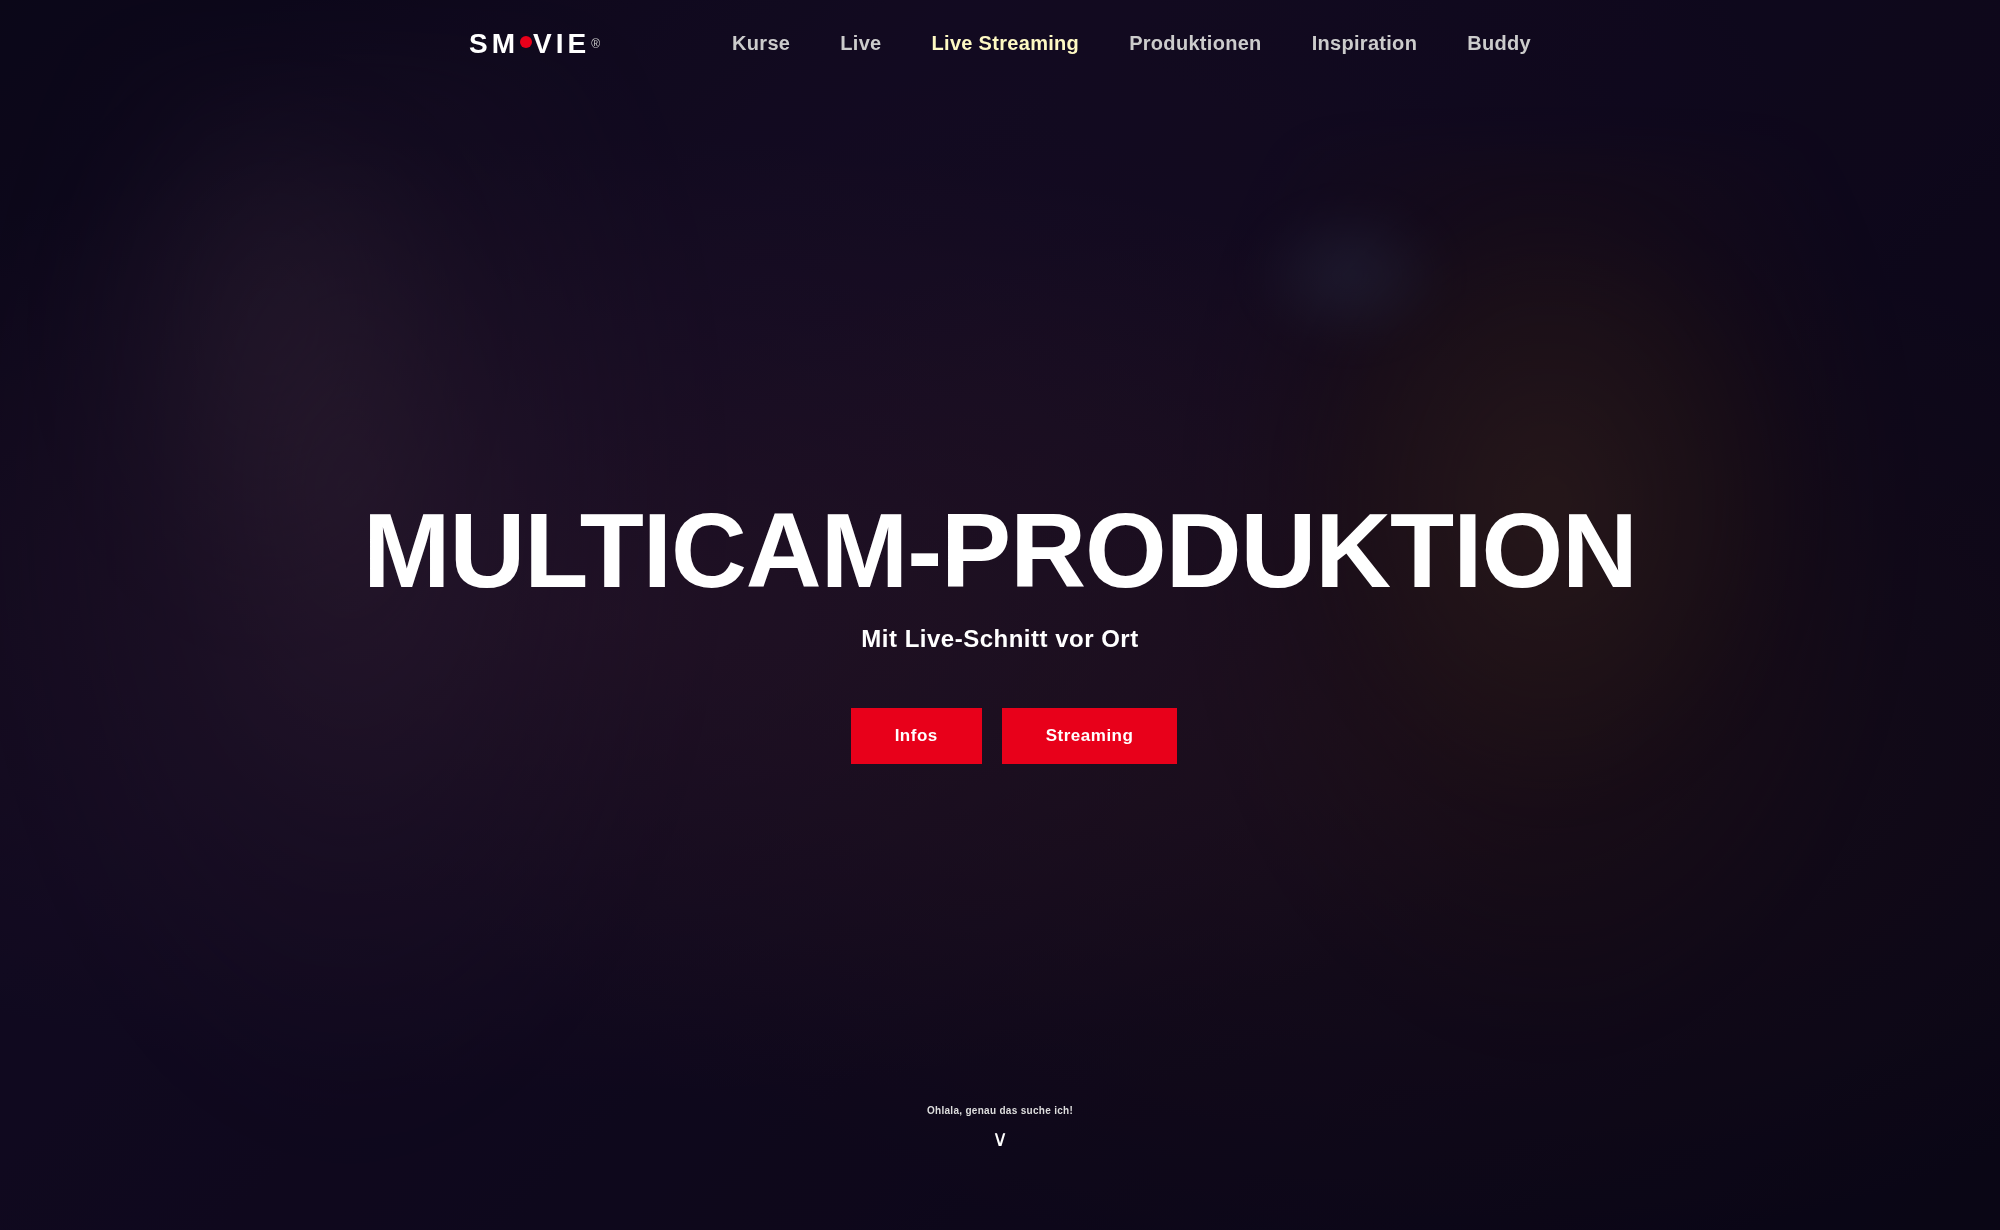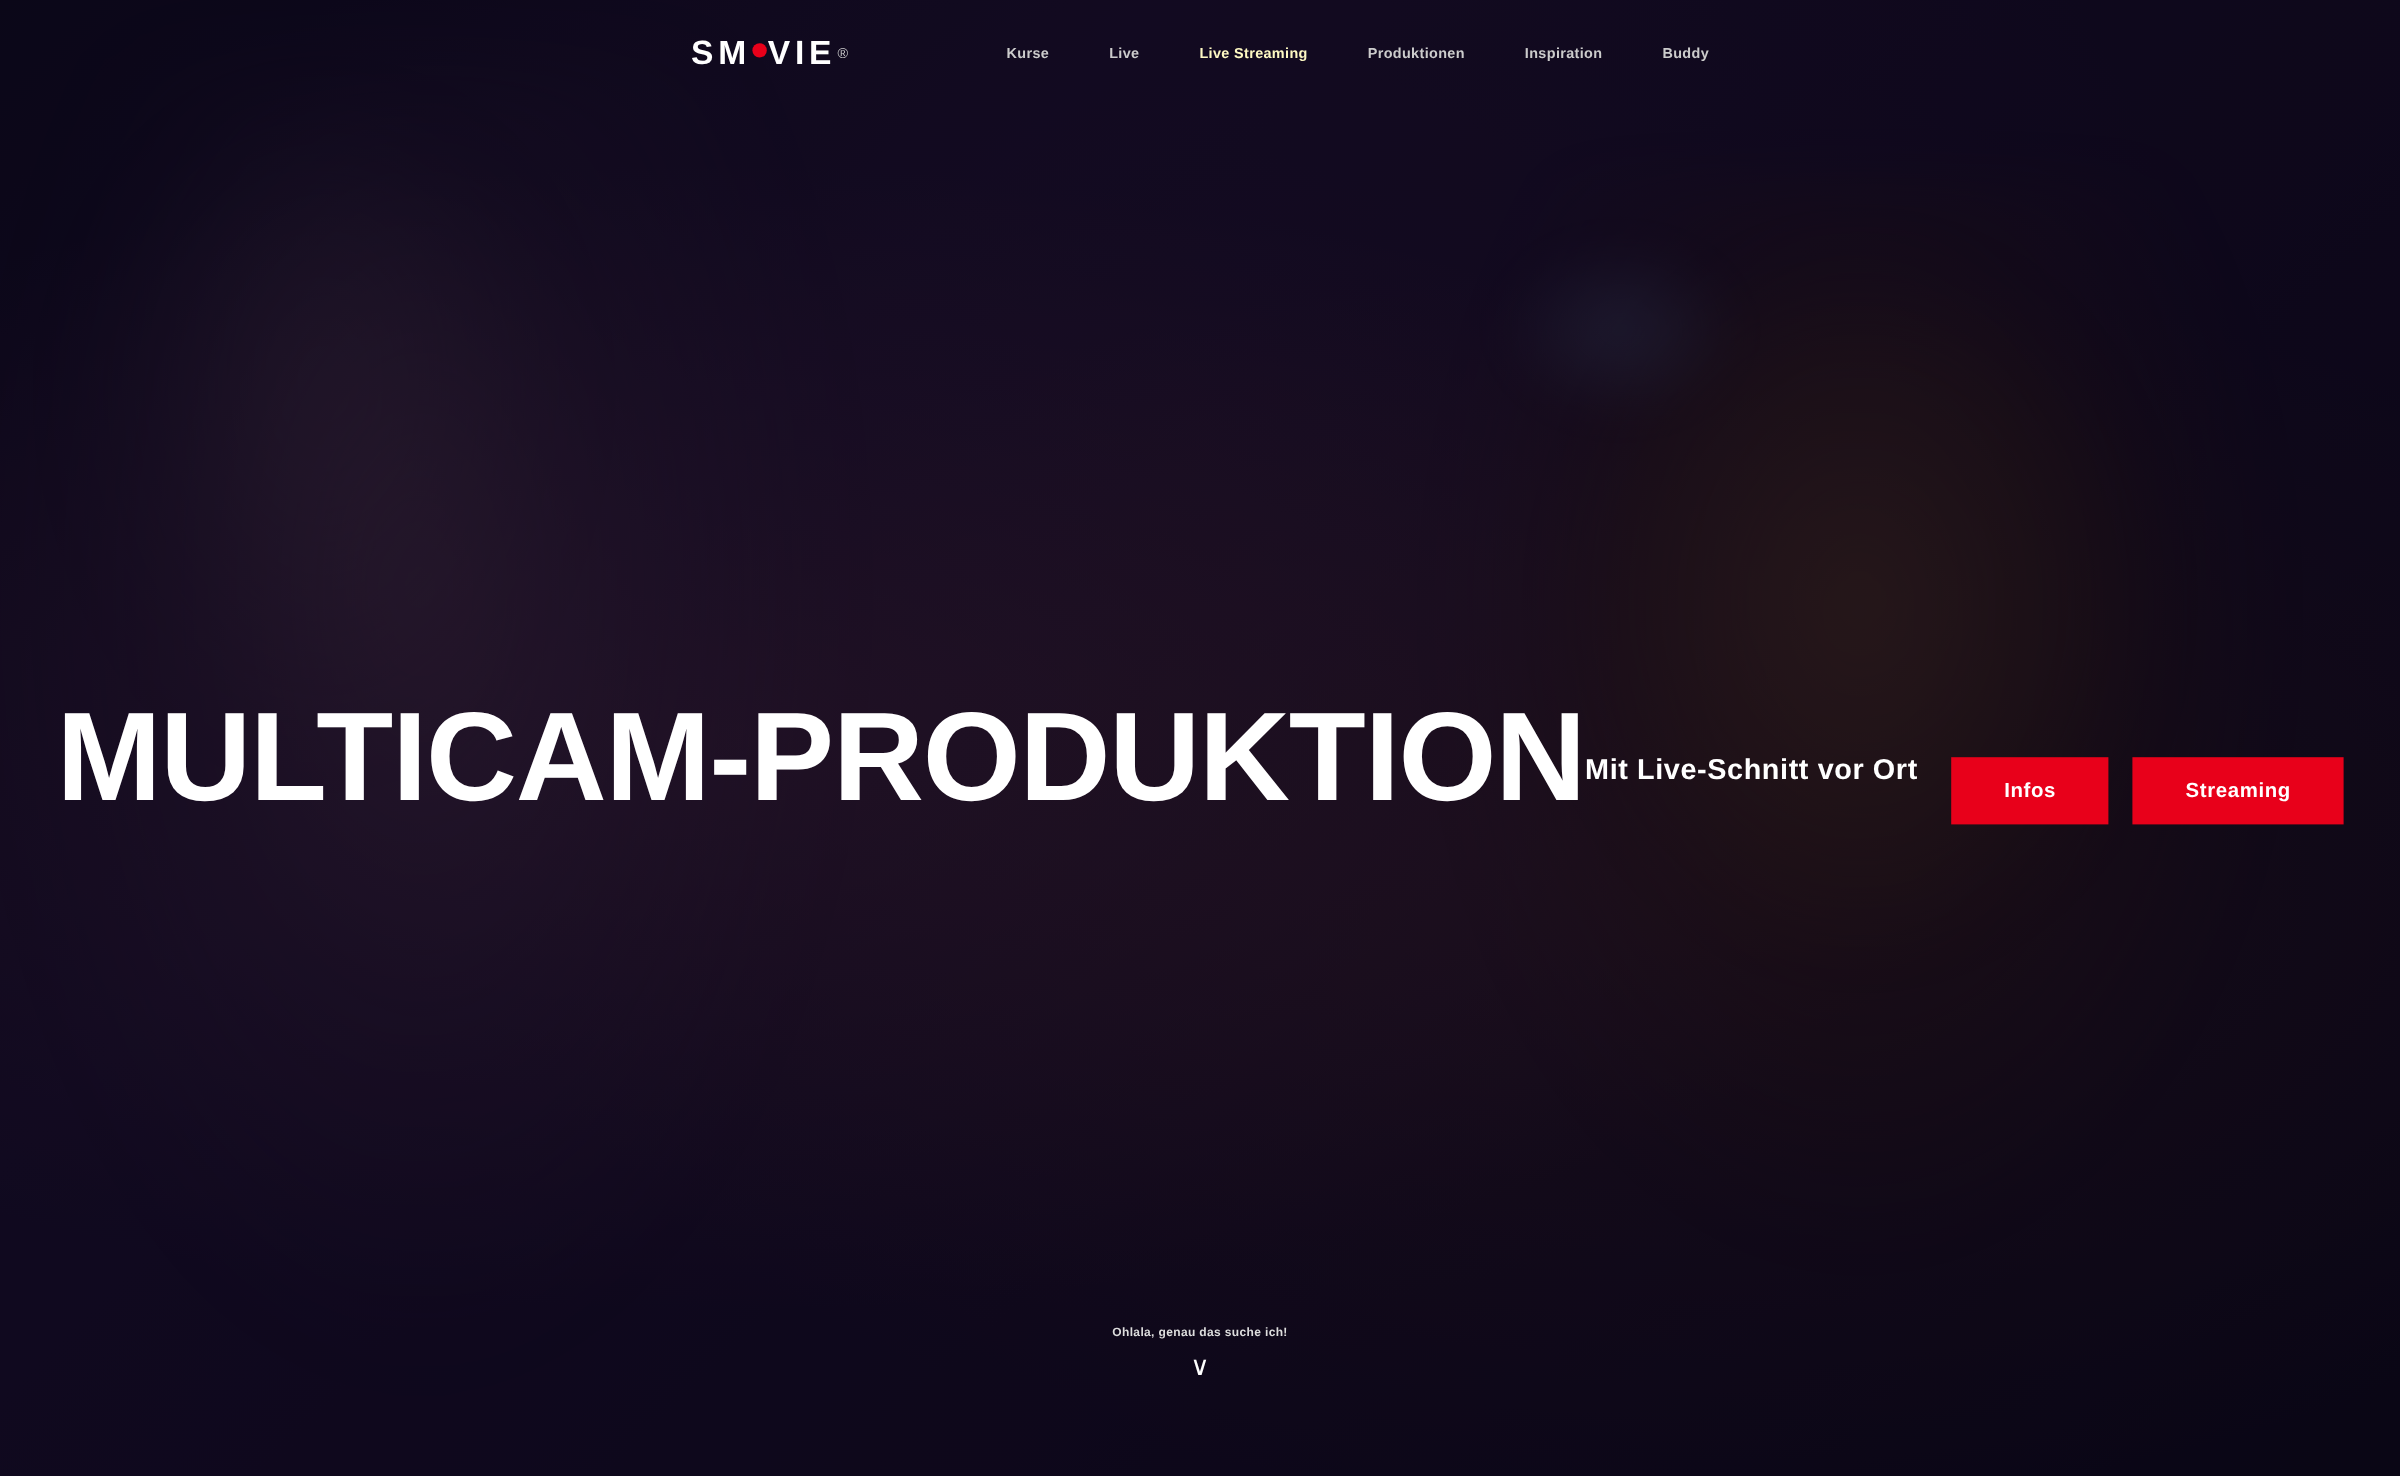--- a/index.html
+++ b/index.html
@@ -117,42 +117,42 @@
 
     
     .nav-links {
       display: flex;
       align-items: center;
       gap: 50px;
       margin-left: 40px;
     }
 
     .nav-link {
-      font-size: 12px;
+      font-size: 20px;
       font-weight: 600;
       color: #cccccc;
       cursor: pointer;
       text-decoration: none;
       letter-spacing: 0.3px;
     }
 
     .nav-link.active {
       color: #fef9c3;
       font-weight: 600;
     }
 
     
     .hero-content {
       position: absolute;
       top: 0;
       left: 0;
       right: 0;
       bottom: 0;
       display: flex;
-      flex-direction: row;
+      flex-direction: column;
       align-items: center;
       justify-content: center;
       z-index: 5;
       padding-top: 32px;
     }
 
     .hero-title {
       font-size: 105px;
       font-weight: 900;
       color: #ffffff;

